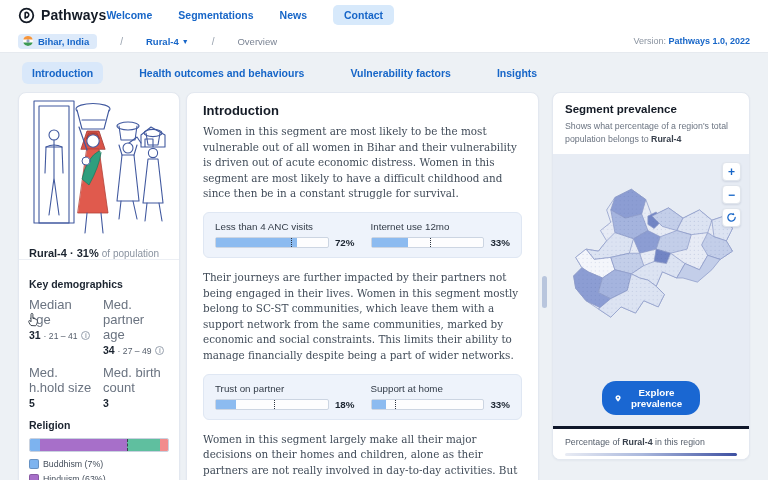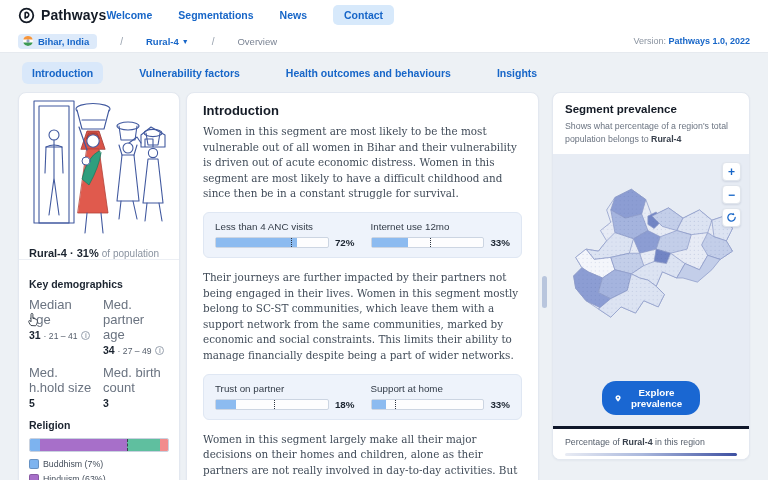--- a/index.html
+++ b/index.html
@@ -135,22 +135,22 @@
     <span class="crumb-page">Overview</span>
   </div>
   <div class="version">
     <span>Version:</span>
     <b>Pathways 1.0, 2022</b>
   </div>
 </div>
 
 <div class="tabs">
   <span class="tab active">Introduction</span>
+  <span class="tab">Health outcomes and behaviours</span>
   <span class="tab">Vulnerability factors</span>
-  <span class="tab">Health outcomes and behaviours</span>
   <span class="tab">Insights</span>
 </div>
 
 <div class="content">
 
   <div class="card left-card">
     <svg class="illus" viewBox="0 0 140 148">
       <g fill="none" stroke="#41599f" stroke-width="1.1" stroke-linecap="round" stroke-linejoin="round">
 
         <rect x="5" y="8" width="40" height="122"></rect>

